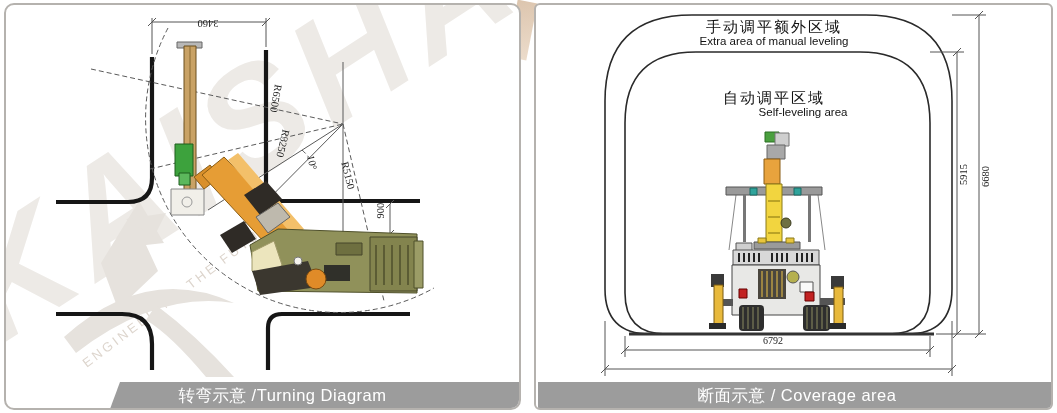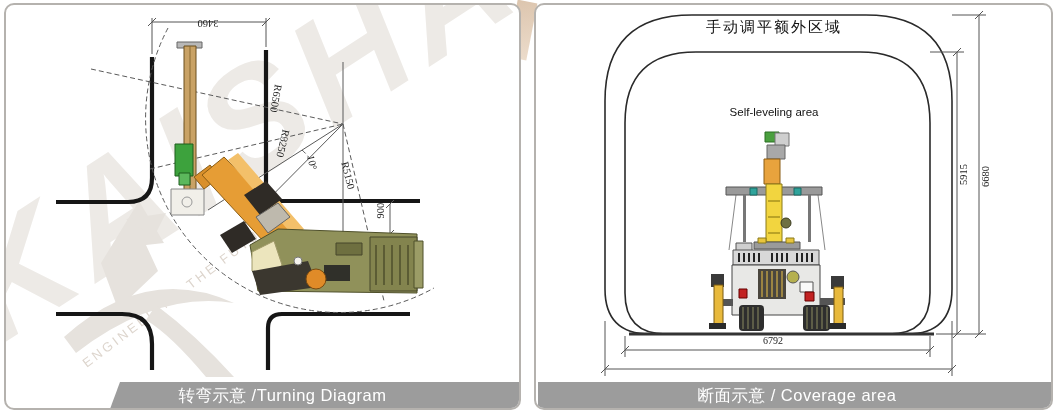--- a/index.html
+++ b/index.html
@@ -1,21 +1,21 @@
 <!DOCTYPE html>
 <html><head>
 <meta charset="utf-8">
 <style>
   html,body{margin:0;padding:0;background:#ffffff;}
   body{width:1057px;height:413px;position:relative;overflow:hidden;
        font-family:"Liberation Sans","DejaVu Sans",sans-serif;color:#1a1a1a;}
   .panel{position:absolute;top:3px;height:403px;background:#fff;
          border:2px solid #b5b2ae;border-radius:10px;overflow:hidden;z-index:2;}
   #left-panel{left:4px;width:513px;}
-  #right-panel{left:534px;width:515px;}
+  #right-panel{left:534px;width:515px;border-radius:6px;}
   svg{position:absolute;left:0;top:0;}
   
   .wm-text{position:absolute;left:-36px;top:212px;font-size:150px;font-weight:bold;
            font-style:italic;letter-spacing:10px;color:#edeae6;white-space:nowrap;
            transform:rotate(-33deg);transform-origin:0 50%;z-index:0;user-select:none;}
   .wm-tag{position:absolute;left:78px;top:352px;font-size:13px;letter-spacing:3px;
           color:#ddd5cd;white-space:nowrap;transform:rotate(-37deg);
           transform-origin:0 50%;z-index:0;}
   .beige-wedge{position:absolute;left:512px;top:1px;width:20px;height:58px;
                background:linear-gradient(160deg,#dcc5ae,#ecdccb);
@@ -221,21 +221,23 @@
       <g>
         <rect x="203" y="300" width="25" height="26" rx="4" fill="#2e2e2e"></rect>
         <path d="M207 302 v22 M212 302 v22 M217 302 v22 M222 302 v22" stroke="#6d6d50" stroke-width="1.5"></path>
         <rect x="267" y="300" width="27" height="26" rx="4" fill="#2e2e2e"></rect>
         <path d="M271 302 v22 M276 302 v22 M281 302 v22 M286 302 v22 M291 302 v22" stroke="#6d6d50" stroke-width="1.5"></path>
       </g>
     </g>
   </svg>
 
   <div class="area-label zh" style="top:13px;">手动调平额外区域</div>
-  <div class="area-label en" style="top:101px;">Self-leveling area</div>
+  <div class="area-label en" style="top:30px;">Extra area of manual leveling</div>
+  <div class="area-label zh" style="top:84px;">自动调平区域</div>
+  <div class="area-label en" style="top:101px;margin-left:29px;">Self-leveling area</div>
 
   <div class="dim" style="left:407px;top:164px;width:40px;transform:rotate(-90deg);">5915</div>
   <div class="dim" style="left:429px;top:166px;width:40px;transform:rotate(-90deg);">6680</div>
   <div class="dim dim-lg" style="left:207px;top:330px;width:60px;">6792</div>
   <div class="dim dim-lg" style="left:212px;top:349px;width:60px;margin-top:37px;">7580</div>
 
   <div id="right-bar" class="bar">
     <span>断面示意 / Coverage area</span>
   </div>
 </div>

